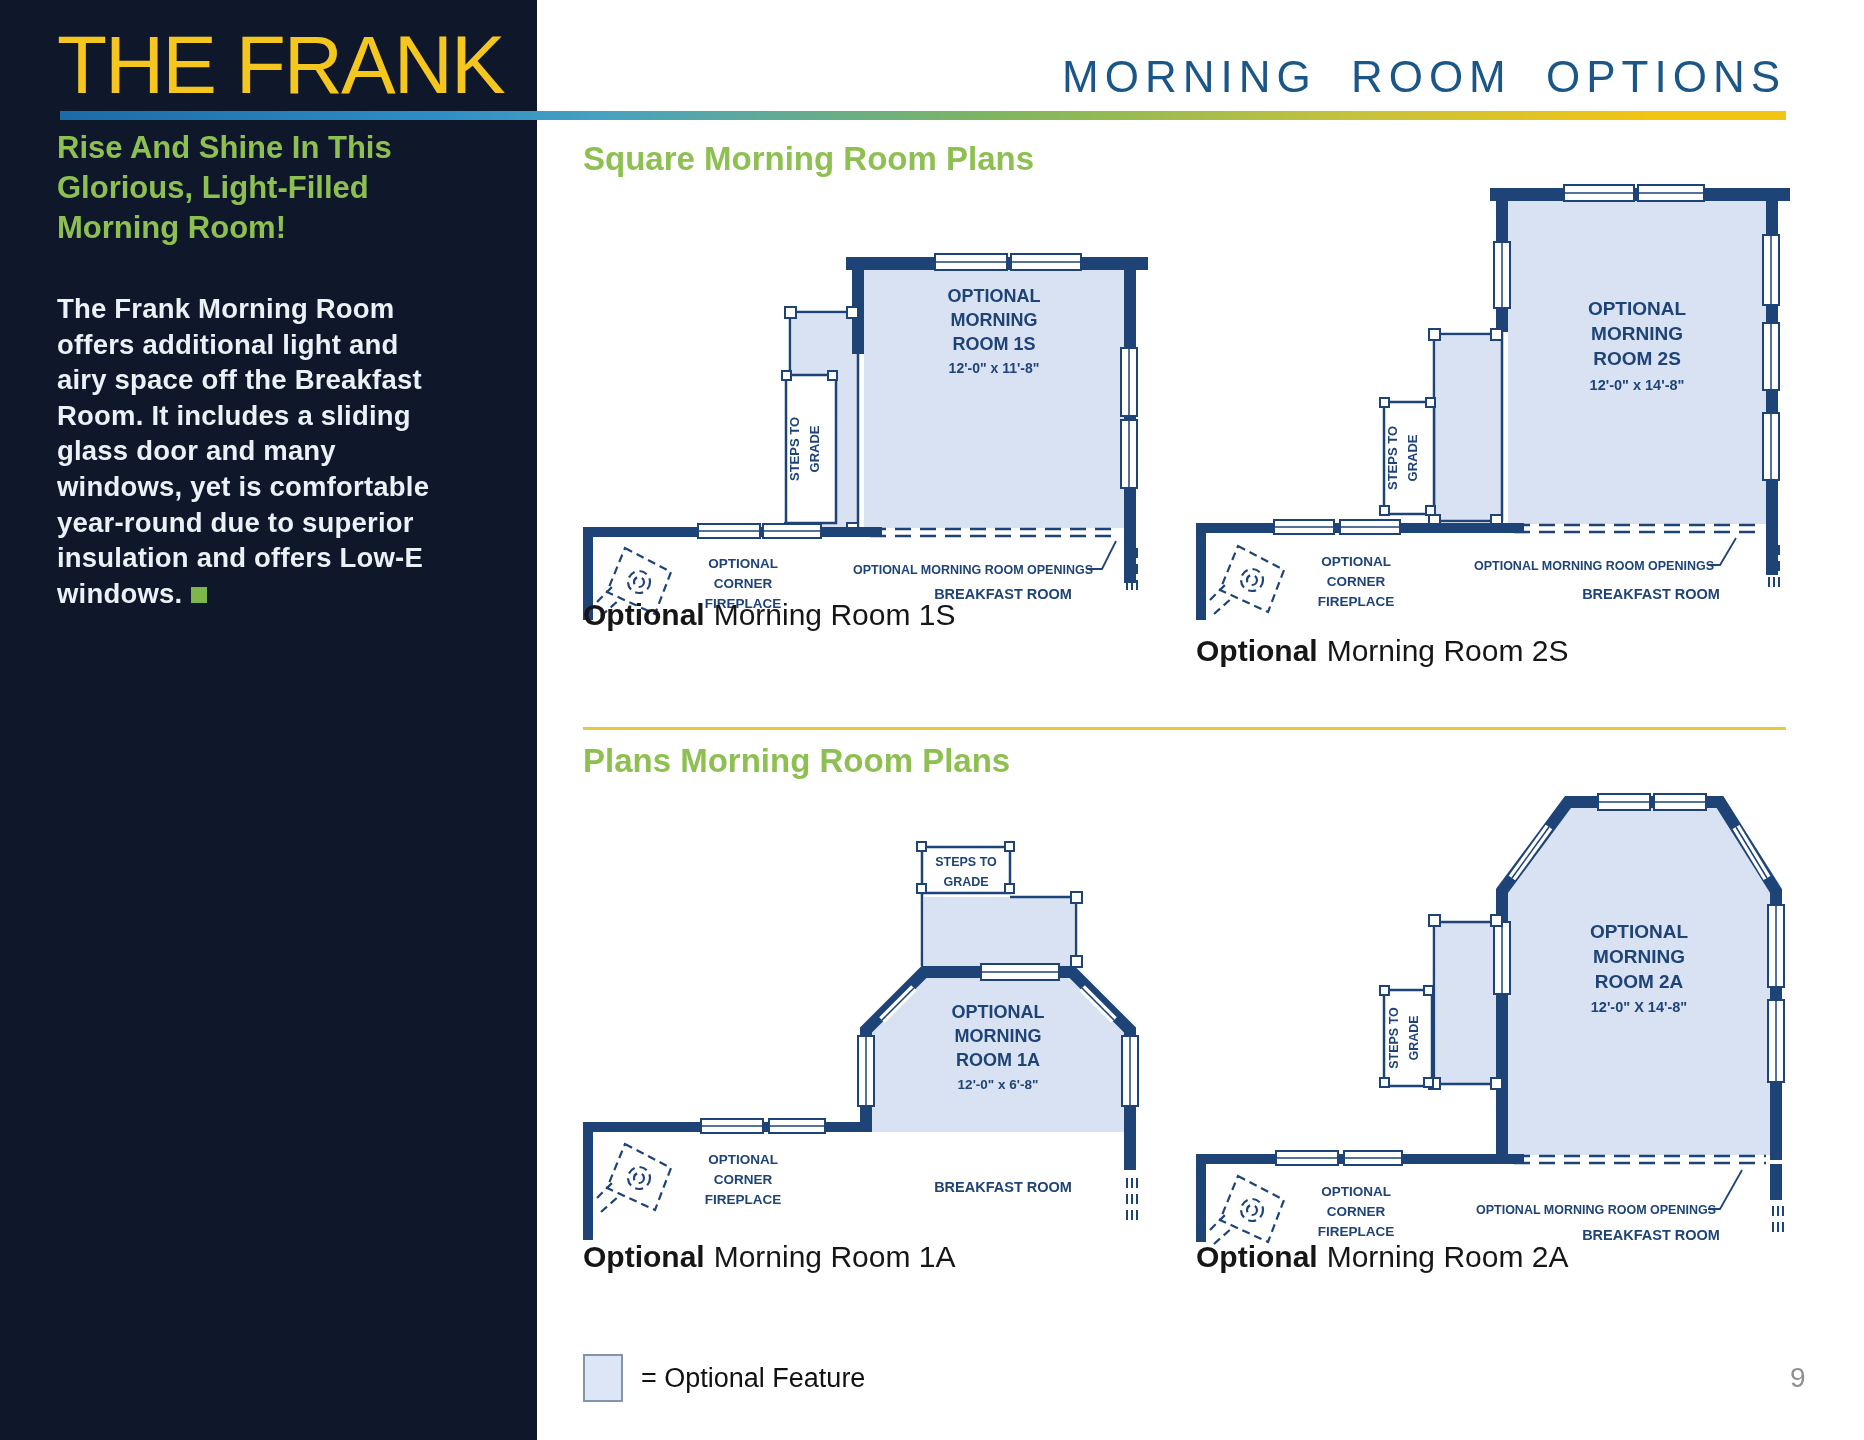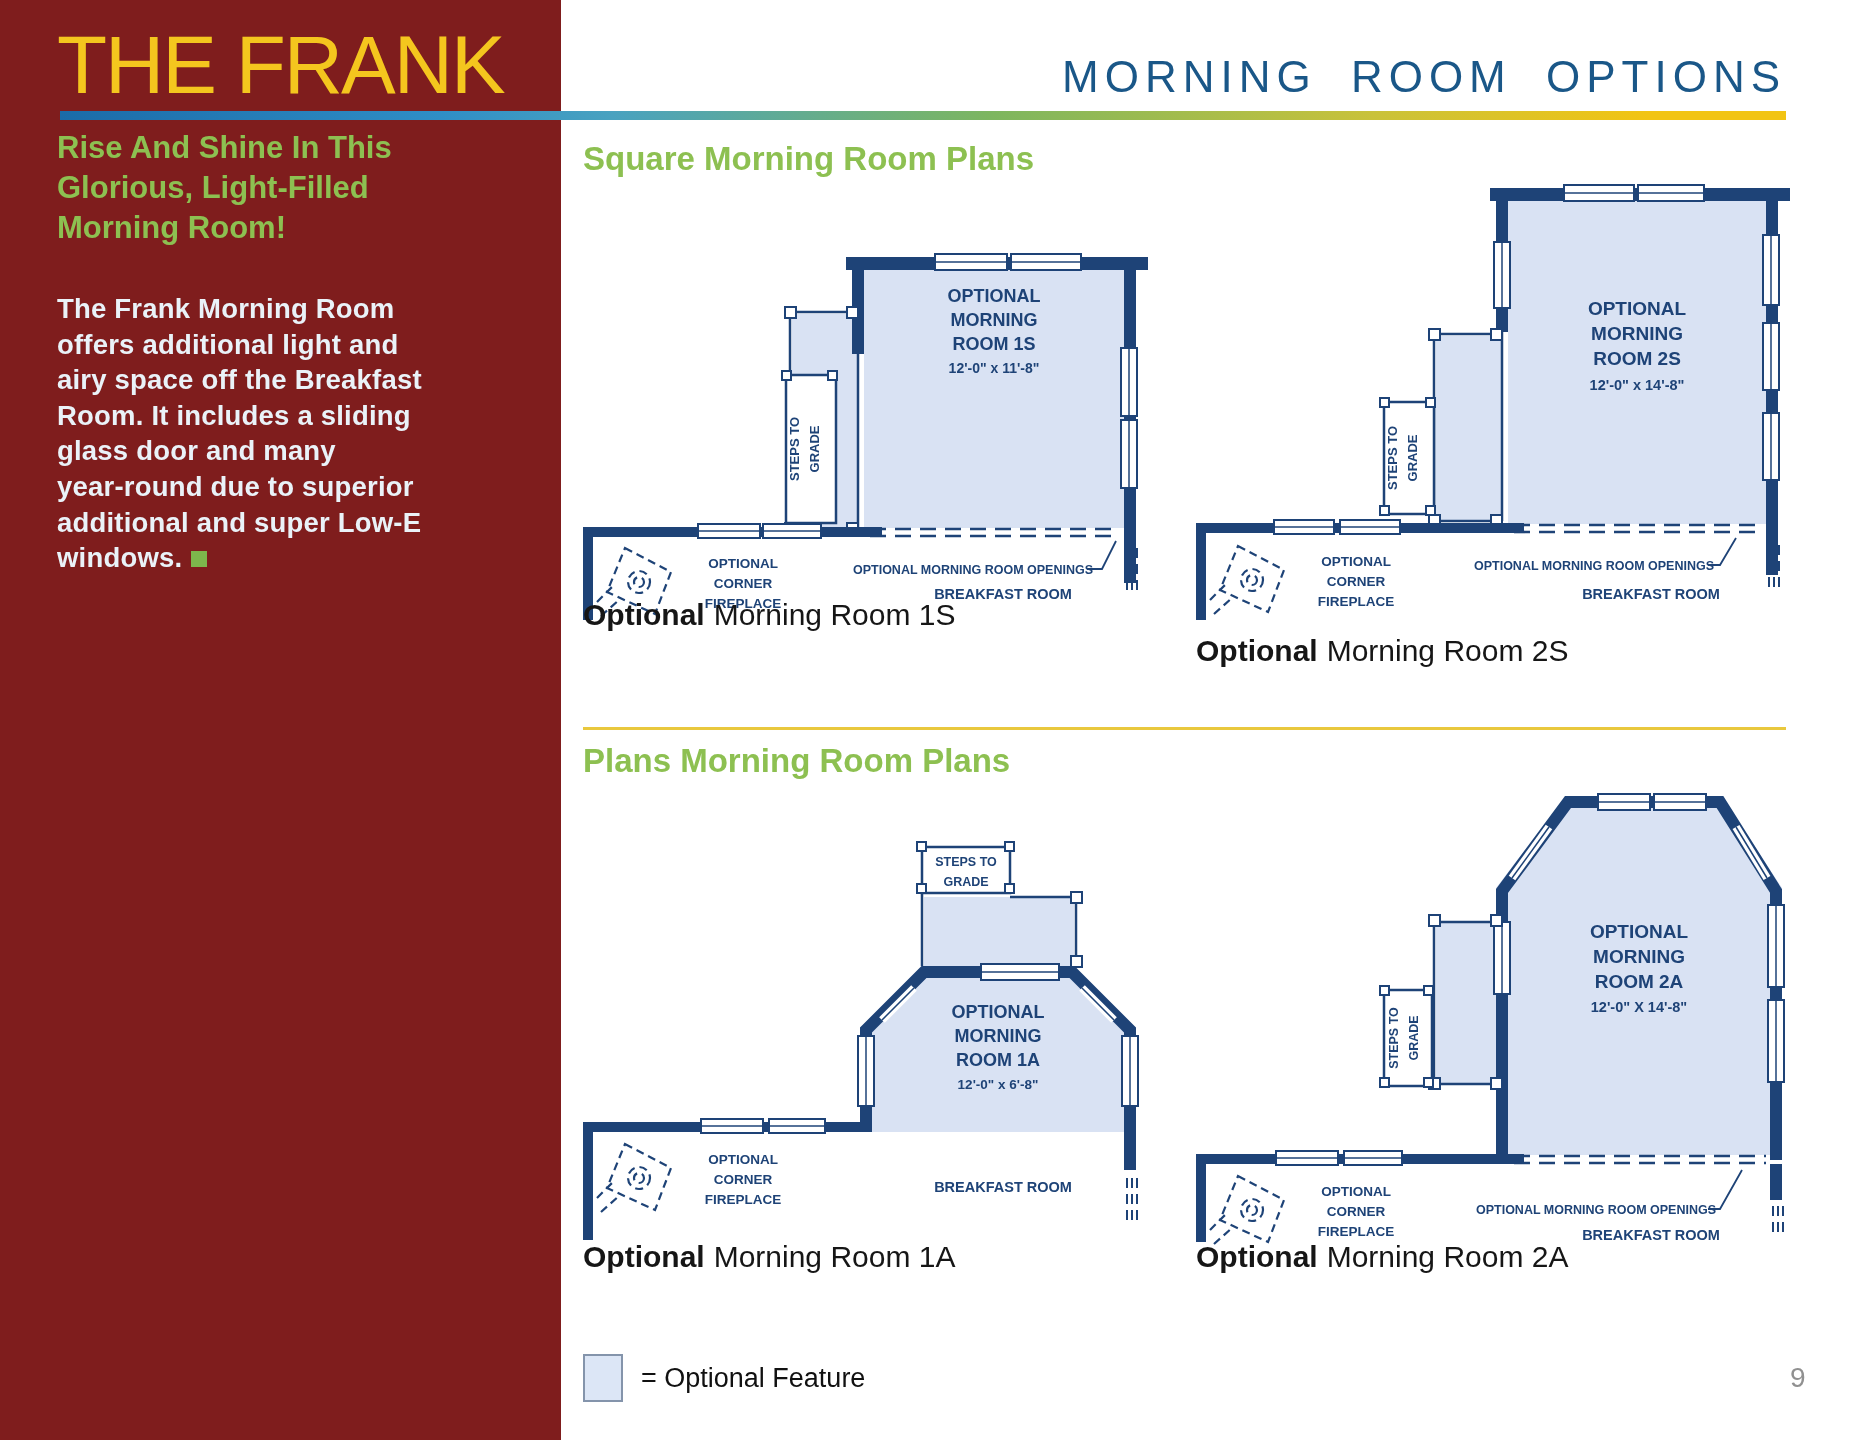--- a/index.html
+++ b/index.html
@@ -1,20 +1,20 @@
 <!DOCTYPE html>
 <html><head>
 <meta charset="utf-8">
 <style>
   html,body{margin:0;padding:0;}
   body{font-family:"Liberation Sans",sans-serif;}
   .page{position:relative;width:1864px;height:1440px;background:#ffffff;overflow:hidden;}
 
   
-  .sidebar{position:absolute;left:0;top:0;width:537px;height:1440px;background:#7f1d1d;padding-left:24px;}
+  .sidebar{position:absolute;left:0;top:0;width:537px;height:1440px;background:#0f172a;}
   .brand-title{position:absolute;left:57px;top:18px;font-size:82px;letter-spacing:-2px;font-weight:400;color:#f4c61e;white-space:nowrap;}
   .headline{position:absolute;left:57px;top:128px;width:430px;font-size:31px;font-weight:bold;line-height:40px;color:#8dc051;}
   .bodytext{position:absolute;left:57px;top:291px;width:420px;font-size:27.5px;font-weight:700;line-height:35.6px;color:#eaf2f8;letter-spacing:.2px;}
   .greensq{display:inline-block;width:16px;height:16px;background:#7db74c;margin-left:9px;}
 
   
   .page-header{position:absolute;left:1042px;top:52px;width:744px;font-size:44px;font-weight:500;color:#1a5788;letter-spacing:6px;word-spacing:16px;text-align:right;white-space:nowrap;}
   .grad-rule{position:absolute;left:60px;top:111px;width:1726px;height:9px;
     background:linear-gradient(to right,#1b6ba8 0%,#2f8ec6 22%,#49a2c0 32%,#7db65f 54%,#c9c23a 76%,#f2c413 92%,#f2c413 100%);}
 
@@ -60,22 +60,23 @@
       <div>Rise And Shine In This</div>
       <div>Glorious, Light-Filled</div>
       <div>Morning Room!</div>
     </div>
     <div class="bodytext">
       <div>The Frank Morning Room</div>
       <div>offers additional light and</div>
       <div>airy space off the Breakfast</div>
       <div>Room. It includes a sliding</div>
       <div>glass door and many</div>
+      <div>windows, yet is comfortable</div>
       <div>year-round due to superior</div>
-      <div>additional and super Low-E</div>
+      <div>insulation and offers Low-E</div>
       <div><span>windows.</span><span class="greensq"></span></div>
     </div>
   </div>
 
   <div class="page-header">MORNING ROOM OPTIONS</div>
   <div class="grad-rule"></div>
 
   <div class="section-head sec-square">Square Morning Room Plans</div>
 
   <svg class="plan" style="left:583px;top:150px" width="575" height="470" viewBox="0 0 575 470">

